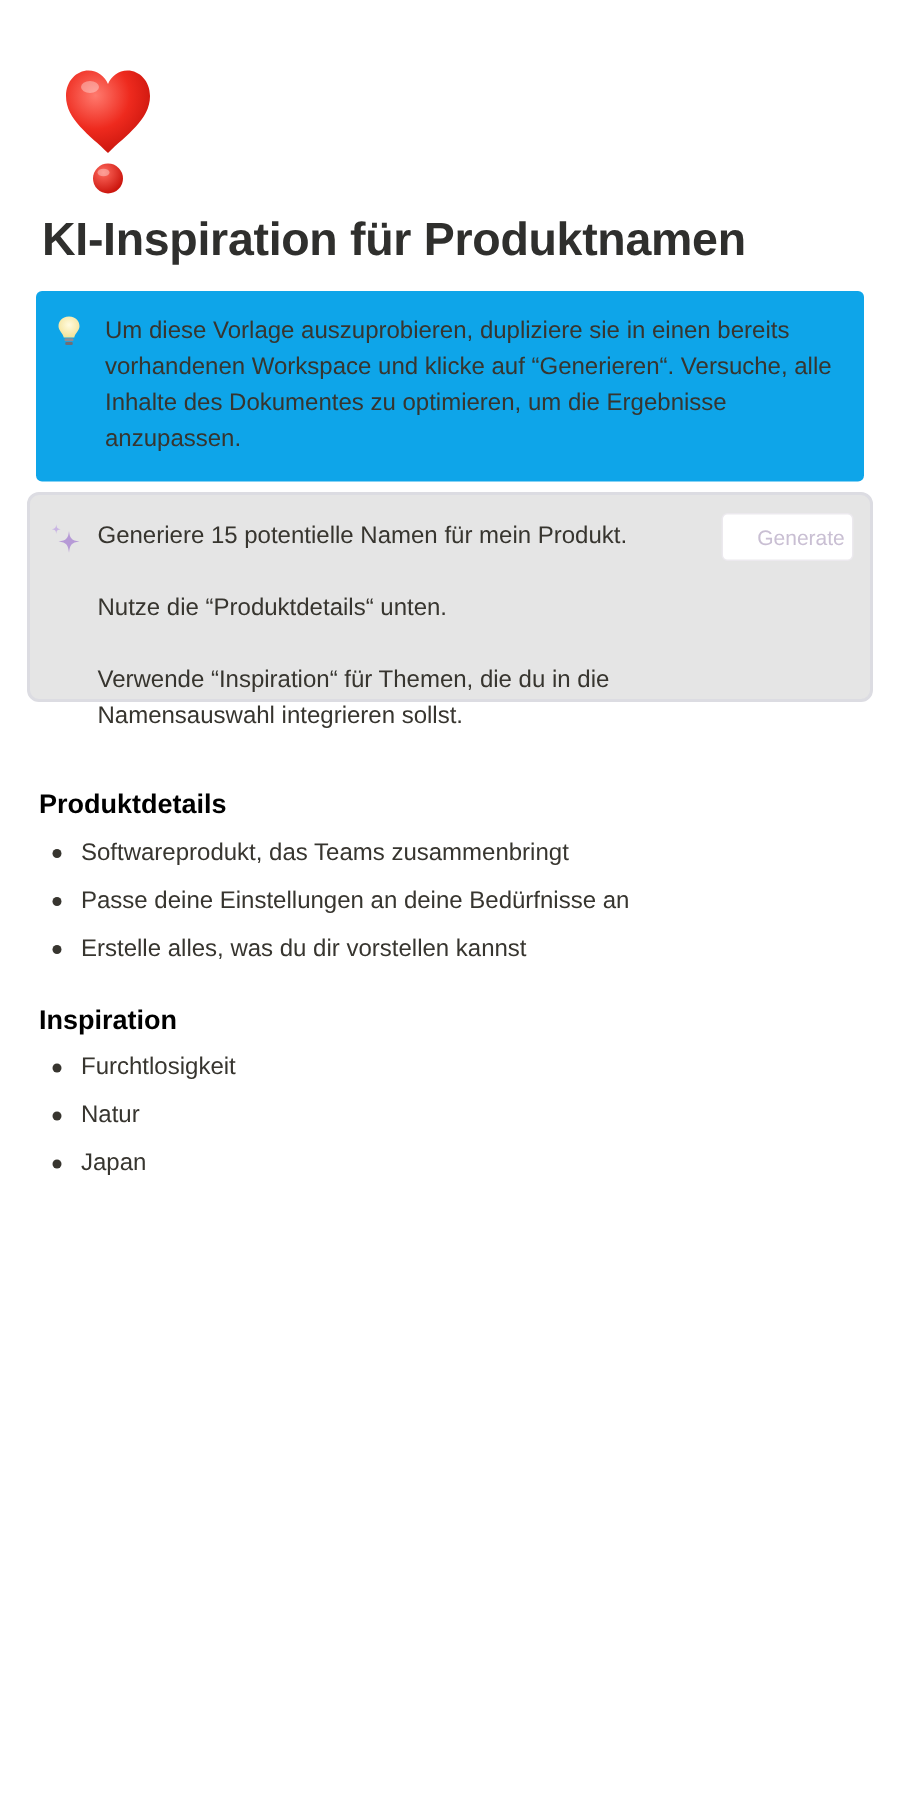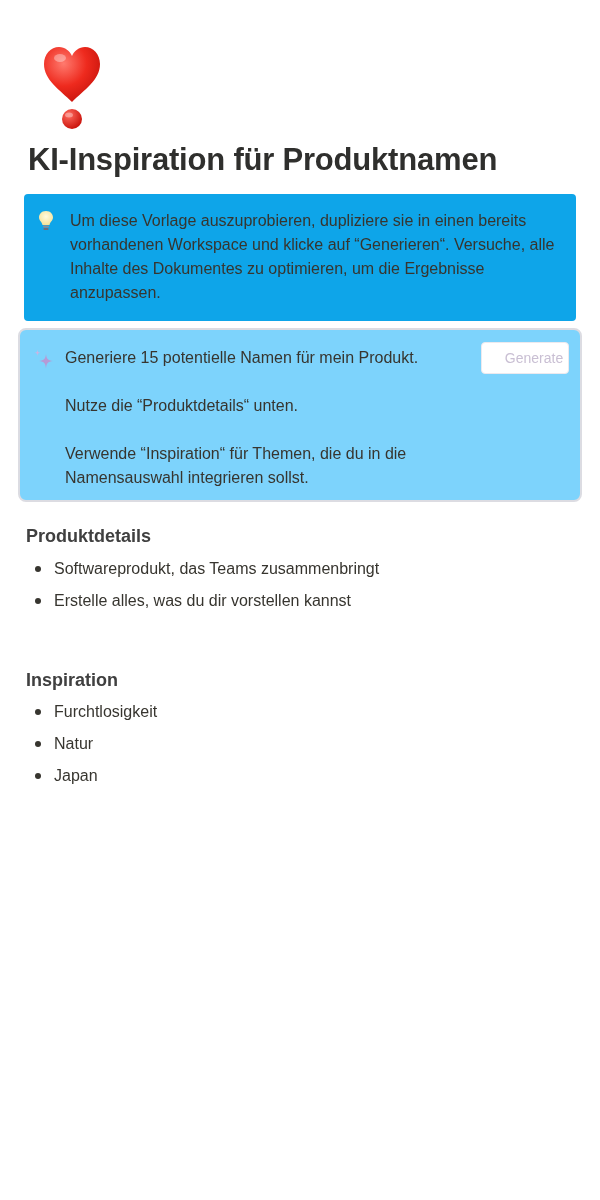--- a/index.html
+++ b/index.html
@@ -21,41 +21,41 @@
   .callout {
     position: absolute; left: 24px; top: 194px; width: 552px; height: 127px;
     background: #0ea5e9; border-radius: 4px; box-sizing: border-box;
   }
   .callout-icon { position: absolute; left: 12px; top: 16px; width: 20px; height: 22px; }
   .callout-text {
     position: absolute; left: 46px; top: 15px; width: 496px;
     font-size: 16px; line-height: 24px; color: #37352f;
   }
   .ai-block {
-    position: absolute; left: 18px; top: 328px; width: 564px; height: 174px;
-    border: 2px solid #dcdce2; border-radius: 8px; box-sizing: border-box; background: #7dd3fc;
+    position: absolute; left: 18px; top: 328px; width: 564px; height: 140px;
+    border: 2px solid #dcdce2; border-radius: 8px; box-sizing: border-box; background: #e5e5e5;
   }
   .sparkle-icon { position: absolute; left: 12px; top: 18px; width: 24px; height: 24px; }
   .ai-prompt {
     position: absolute; left: 45px; top: 16px; width: 400px;
     font-size: 16px; line-height: 24px; color: #37352f;
   }
   .ai-prompt p { margin: 0; }
   .ai-prompt p + p { margin-top: 24px; }
   .generate-button {
     position: absolute; left: 461px; top: 12px; width: 88px; height: 32px;
     border: 1px solid #ece9ee; border-radius: 4px; background: #fff;
     color: #c9bfd3; font-size: 14px; font-family: "Liberation Sans", sans-serif;
     display: flex; align-items: center; justify-content: center; box-sizing: border-box;
     cursor: pointer;
     padding-left: 24px;
   }
   .section-heading {
     position: absolute; left: 26px; margin: 0;
-    font-size: 18px; font-weight: 700; color: #404040; line-height: 26px;
+    font-size: 18px; font-weight: 700; color: #000000; line-height: 26px;
   }
   .bullet-list { position: absolute; left: 26px; margin: 0; padding: 0; list-style: none; }
   .bullet-list li {
     position: relative; padding-left: 28px;
     font-size: 16px; line-height: 32px; height: 32px; color: #37352f;
   }
   .bullet-dot {
     position: absolute; left: 9px; top: 13px; width: 6px; height: 6px;
     border-radius: 50%; background: #37352f;
   }
@@ -113,20 +113,21 @@
     <p>Generiere 15 potentielle Namen für mein Produkt.</p>
     <p>Nutze die “Produktdetails“ unten.</p>
     <p>Verwende “Inspiration“ für Themen, die du in die Namensauswahl integrieren sollst.</p>
   </div>
   <button class="generate-button">Generate</button>
 </div>
 
 <h3 class="section-heading" style="top:523px;">Produktdetails</h3>
 <ul class="bullet-list" style="top:553px;">
   <li><span class="bullet-dot"></span><span>Softwareprodukt, das Teams zusammenbringt</span></li>
+  <li><span class="bullet-dot"></span><span>Passe deine Einstellungen an deine Bedürfnisse an</span></li>
   <li><span class="bullet-dot"></span><span>Erstelle alles, was du dir vorstellen kannst</span></li>
 </ul>
 
 <h3 class="section-heading" style="top:667px;">Inspiration</h3>
 <ul class="bullet-list" style="top:696px;">
   <li><span class="bullet-dot"></span><span>Furchtlosigkeit</span></li>
   <li><span class="bullet-dot"></span><span>Natur</span></li>
   <li><span class="bullet-dot"></span><span>Japan</span></li>
 </ul>
 

